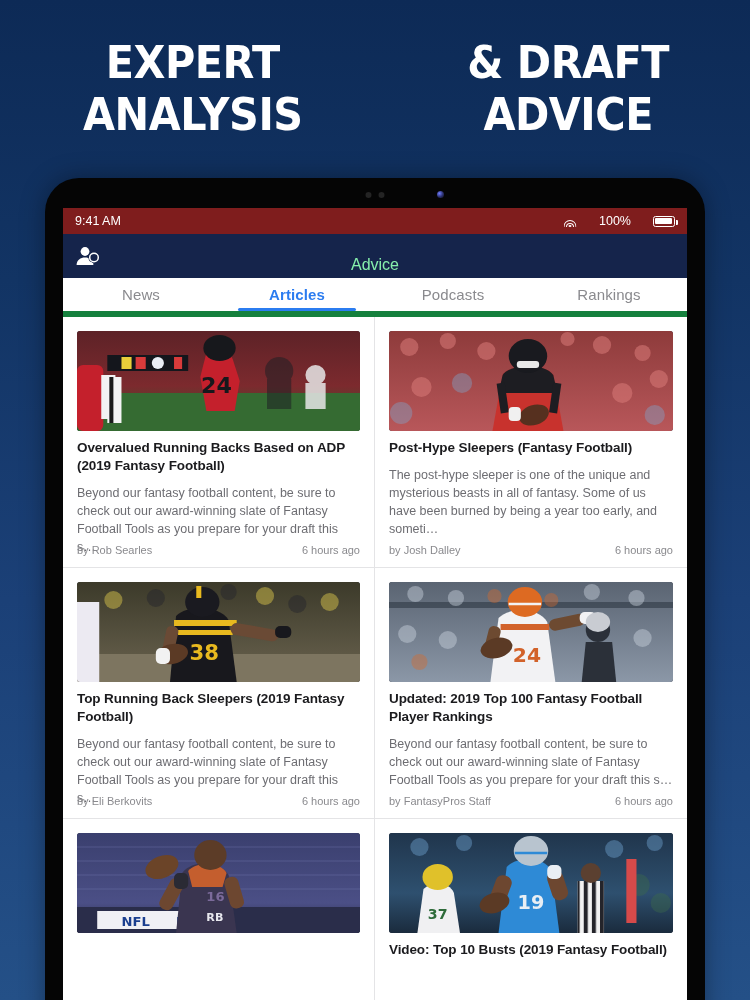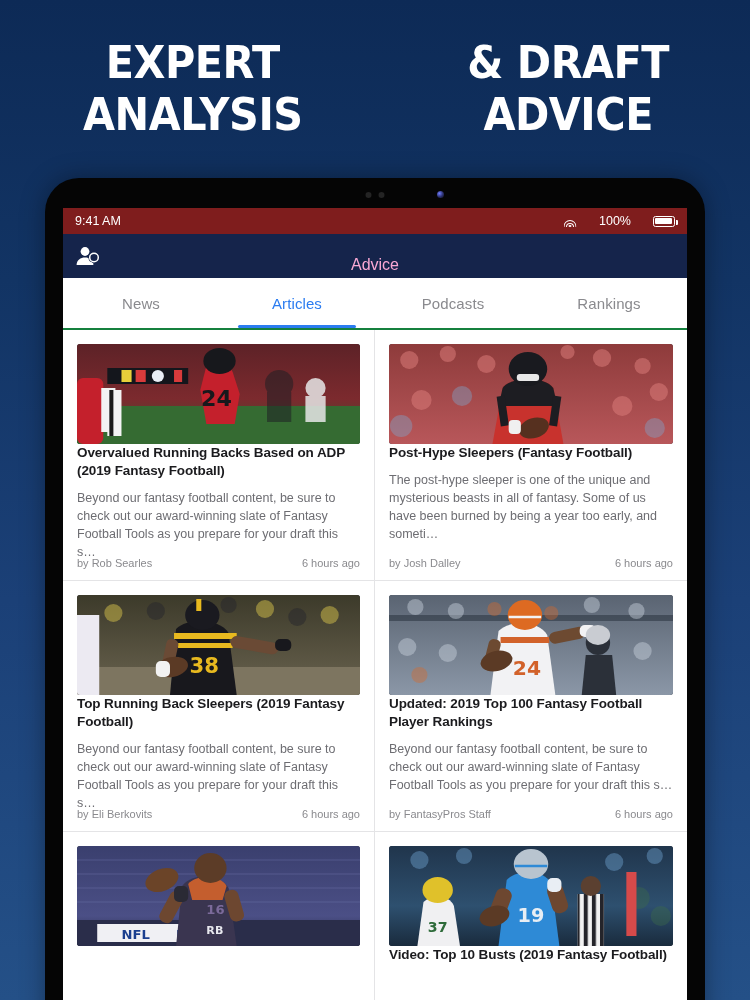--- a/index.html
+++ b/index.html
@@ -73,36 +73,36 @@
     width:22px;height:11px;border:1.3px solid #ffffff;border-radius:2.5px;position:relative;
   }
   .battery::after{ content:""; position:absolute; right:-3.5px; top:3px; width:2px;height:5px;background:#fff;border-radius:0 1px 1px 0; }
   .battery i{ position:absolute; left:1.3px; top:1.3px; bottom:1.3px; width:17px; background:#fff; border-radius:1px; }
 
   
   .navbar{
     height:44px; background:#15244b; position:relative;
     display:flex; align-items:center; justify-content:center;
   }
-  .navbar-title{ color:#f9a8d4; font-size:16px; font-weight:400;margin-top:17px; }
+  .navbar-title{ color:#86efac; font-size:16px; font-weight:400;margin-top:17px; }
   .nav-left-icon{
     position:absolute; left:12px; top:50%; transform:translateY(-50%);
     width:26px; height:24px;
   }
 
   
   .tabs{
-    height:52px; background:#ffffff; display:flex; align-items:stretch;
-    border-bottom:2px solid #15803d;
+    height:39px; background:#ffffff; display:flex; align-items:stretch;
+    border-bottom:6px solid #15803d;
   }
   .tab{
     flex:1; display:flex; align-items:center; justify-content:center;
     font-size:15px; color:#8a8a8e; position:relative; letter-spacing:.1px;
   }
-  .tab.active{ color:#2b7cf0; font-weight:normal; }
+  .tab.active{ color:#2b7cf0; font-weight:bold; }
   .tab.active::after{
     content:""; position:absolute; left:12%; right:12%; bottom:0; height:3px;
     background:#2b7cf0; border-radius:2px;
   }
 
   
   .content{
     height:708px; background:#f4f4f6; overflow:hidden;
     padding:0;
   }
@@ -116,21 +116,21 @@
   }
   .card:nth-child(even){ border-right:none; }
 
   .thumb{
     width:100%; height:100px; border-radius:3px; overflow:hidden;
     position:relative; background:#2a2f38;
   }
   .thumb svg{ display:block; width:100%; height:100%; }
 
   .card-title{
-    margin-top:0;
+    margin-top:8px;
     font-size:13.5px; font-weight:bold; color:#1b1b1e; line-height:1.33;
     letter-spacing:-.1px;
   }
   .card-excerpt{
     margin-top:9px;
     font-size:12.5px; color:#6d6d72; line-height:1.45;
   }
   .card-meta{
     position:absolute; left:14px; right:14px; bottom:11px;
     display:flex; justify-content:space-between;

